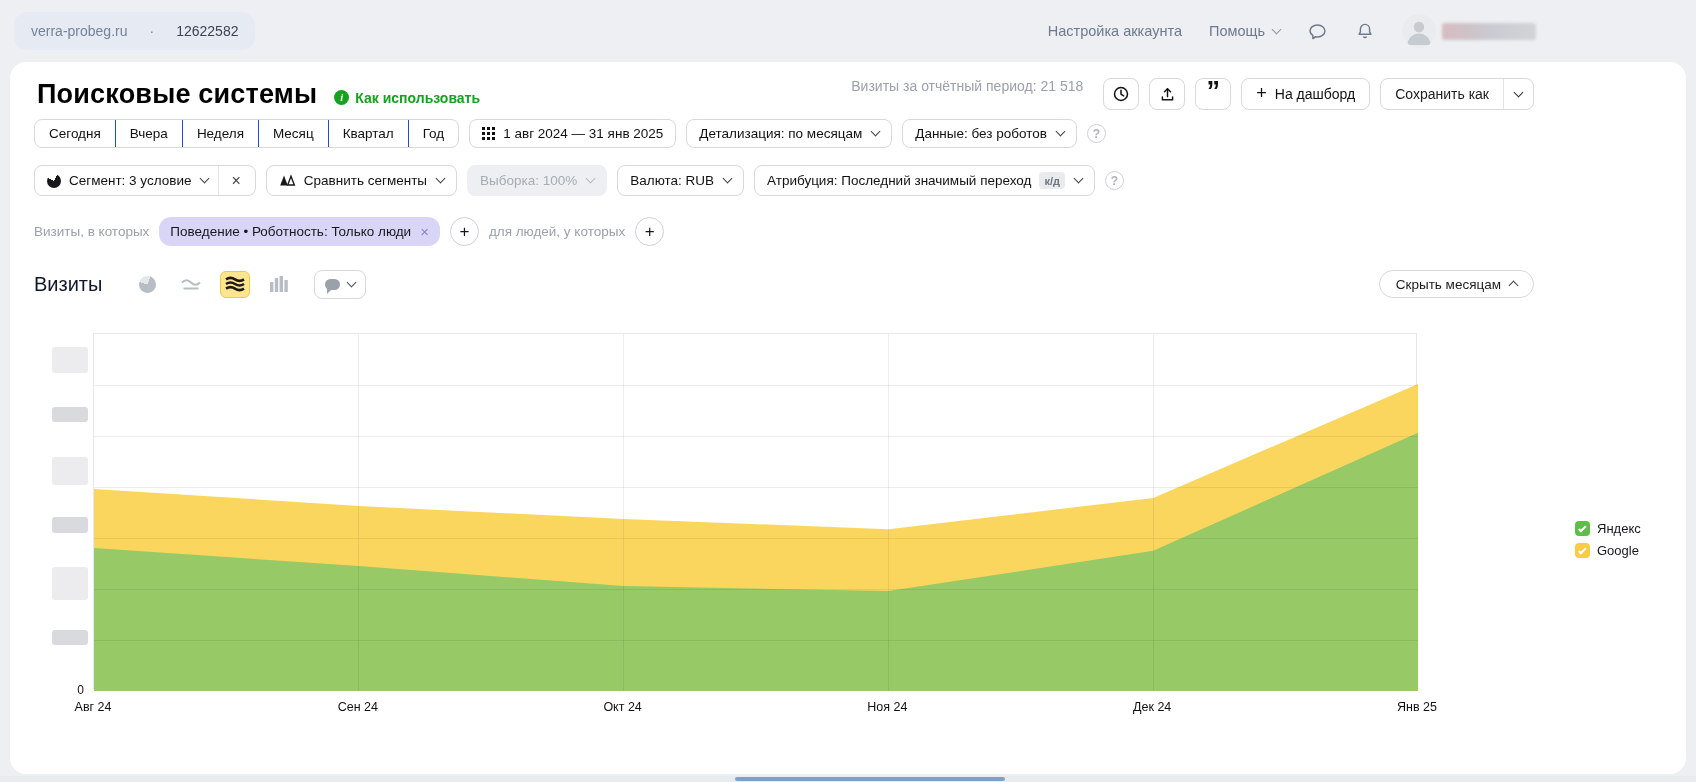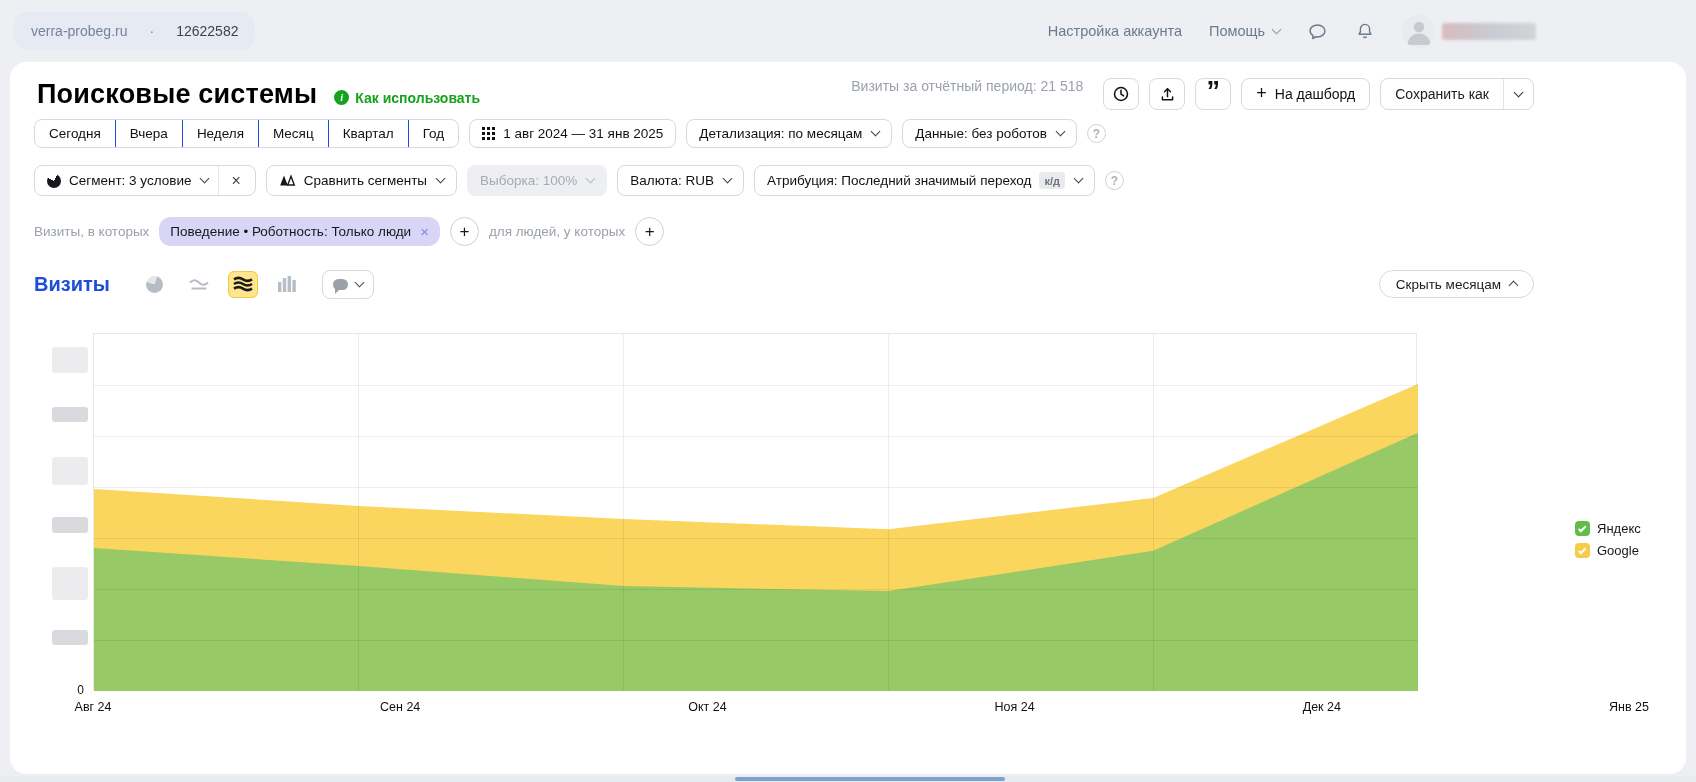--- a/index.html
+++ b/index.html
@@ -63,39 +63,39 @@
   .qmark { width:19px; height:19px; border-radius:50%; border:1.6px solid #cdd2d8; color:#abb2ba; font-size:12px; font-weight:600; display:flex; align-items:center; justify-content:center; cursor:pointer; }
   .pie-ico { width:14px; height:14px; border-radius:50%; background:conic-gradient(from 25deg,#15171a 0 272deg,transparent 272deg); }
   
   .row3 { top:217px; height:29px; color:#9aa1ab; font-size:13.5px; }
   .chip { display:inline-flex; align-items:center; gap:9px; background:#d9d5f7; border-radius:12px; padding:0 11px; height:29px; color:#17181c; cursor:pointer; }
   .chip .x { color:#8c85ce; font-size:15px; cursor:pointer; }
   .plus-circle { width:29px; height:29px; border-radius:50%; border:1px solid #ccd1d7; background:#fff; display:flex; align-items:center; justify-content:center; font-size:17px; color:#15171a; cursor:pointer; }
   
   .metric-row { position:absolute; left:34px; top:269px; right:162px; height:30px; display:flex; align-items:center; justify-content:space-between; }
   .metric-left { display:flex; align-items:center; gap:30px; }
-  .metric-title { font-size:20px; font-weight:700; color:#1d4ed8; }
+  .metric-title { font-size:20px; font-weight:400; color:#0f172a; }
   .cticons { display:flex; align-items:center; gap:14px; }
   .ct { width:30px; height:27px; display:flex; align-items:center; justify-content:center; border-radius:6px; cursor:pointer; }
   .ct.active { background:#ffe58d; border:1px solid #ecca4a; }
   .pie-gray { width:17px; height:17px; border-radius:50%; background:conic-gradient(from 20deg,#b6bdc5 0 268deg,#e3e6ea 268deg); }
   .bubble-btn { display:flex; align-items:center; gap:8px; border:1px solid #d6d9de; border-radius:8px; height:29px; padding:0 10px; background:#fff; cursor:pointer; margin-left:6px; }
   .bubble { position:relative; width:15px; height:11px; background:#9aa1a8; border-radius:7px; }
   .bubble::after { content:""; position:absolute; left:2px; bottom:-4px; border:4px solid transparent; border-top-color:#9aa1a8; border-left-color:#9aa1a8; }
   .bubble-btn .chv { color:#4a5閉158; color:#4a5158; }
   .pill { display:inline-flex; align-items:center; gap:9px; border:1px solid #d6d9de; border-radius:999px; padding:0 16px; height:28px; font-size:13.5px; background:#fff; cursor:pointer; }
   .pill .chv { color:#3c4350; }
   
   .plot { position:absolute; left:93px; top:333px; width:1324px; height:357px; border:1px solid #e7e8ea; background:#fff; }
   .plot svg { display:block; }
   .yblob { position:absolute; left:52px; width:36px; border-radius:3px; }
   .yblob.light { background:#ececee; }
   .yblob.dark { background:#d8dadd; }
   .zero { position:absolute; top:683px; left:40px; width:44px; text-align:right; font-size:12px; color:#111; }
-  .xlabels { position:absolute; left:93px; top:700px; width:1536px; height:16px; }
+  .xlabels { position:absolute; left:93px; top:700px; width:1324px; height:16px; }
   .xlabels span { position:absolute; transform:translateX(-50%); font-size:12.5px; color:#111; white-space:nowrap; }
   .legend { position:absolute; left:1575px; top:521px; display:flex; flex-direction:column; gap:7px; }
   .leg-item { display:flex; align-items:center; gap:7px; cursor:pointer; }
   .leg-box { width:15px; height:15px; border-radius:4px; display:flex; align-items:center; justify-content:center; }
   .leg-box .check { width:8px; height:4px; border-left:2px solid #fff; border-bottom:2px solid #fff; transform:rotate(-45deg) translate(0,-1px); }
   .leg-label { font-size:13px; color:#16181b; }
   
   .hscroll-track { position:absolute; left:0; right:0; bottom:0; height:6px; background:#e9ecef; }
   .hscroll-thumb { position:absolute; left:735px; bottom:1px; width:270px; height:4px; border-radius:3px; background:#7ba2cf; cursor:grab; }
 </style>

